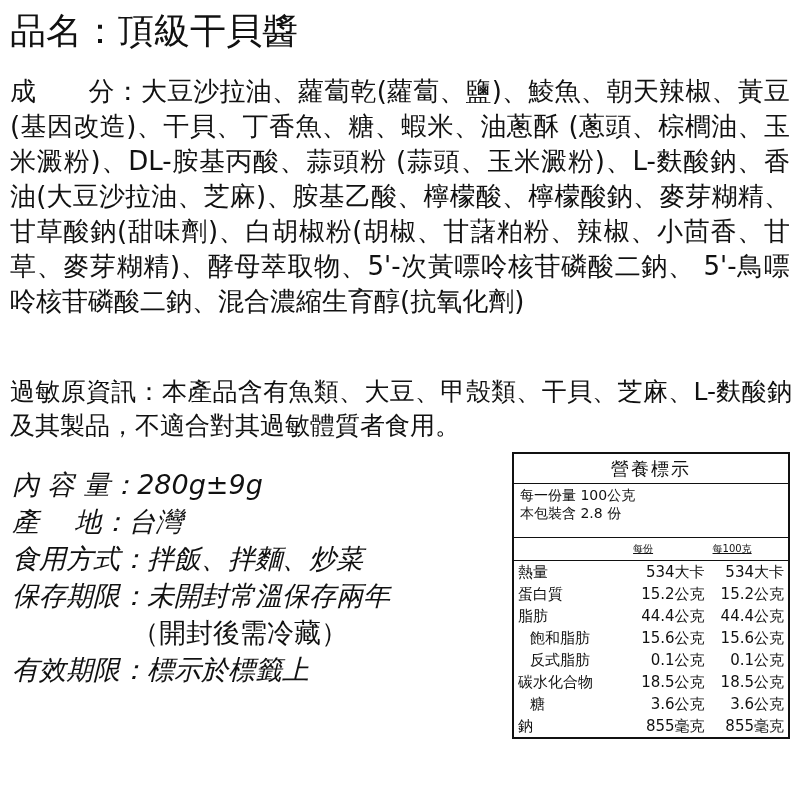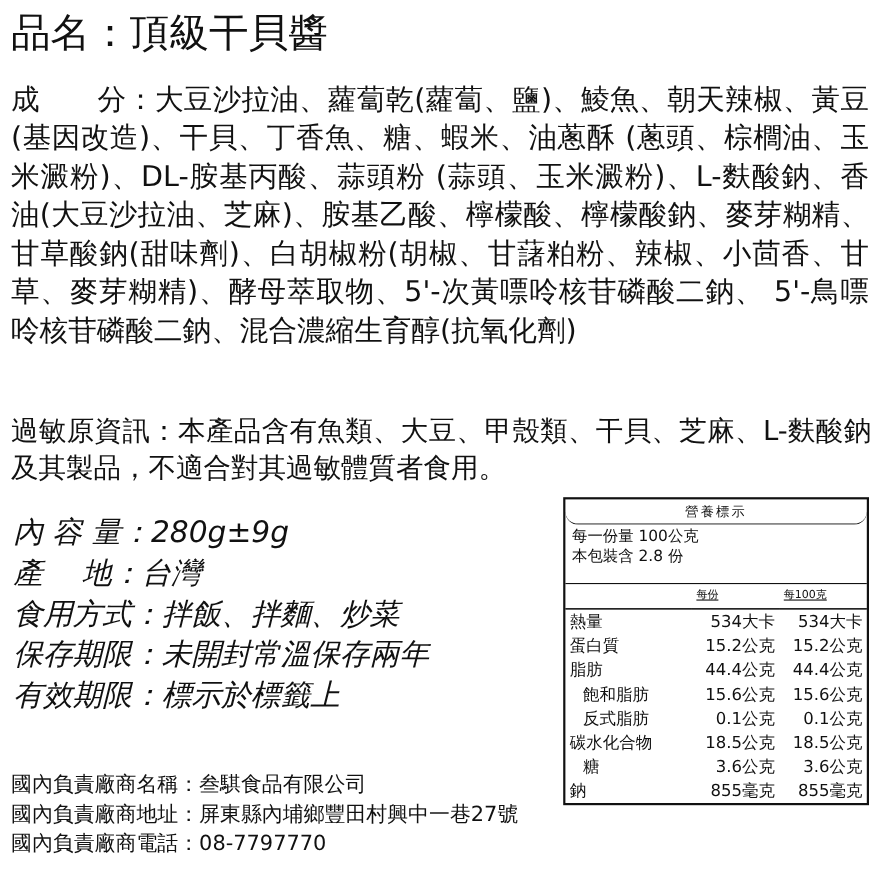--- a/index.html
+++ b/index.html
@@ -88,25 +88,24 @@
     left: 512px;
     top: 452px;
     width: 278px;
     border: 2px solid #111;
     background: #fff;
     font-size: 15px;
     box-sizing: border-box;
   }
   .nutrition .title {
     text-align: center;
-    font-size: 12px;
+    font-size: 18px;
     padding: 3px 0 2px 0;
     border-bottom: 1.5px solid #111;
     letter-spacing: 2px;
-    border-radius: 13px;
   }
   .nutrition .serving {
     padding: 2px 6px 15px 6px;
     border-bottom: 1.5px solid #111;
     font-size: 14px;
     line-height: 18px;
   }
   .nutrition table {
     width: 100%;
     border-collapse: collapse;
@@ -147,28 +146,24 @@
 
   <div class="ingredients">成　　分：大豆沙拉油、蘿蔔乾(蘿蔔、鹽)、鯪魚、朝天辣椒、黃豆(基因改造)、干貝、丁香魚、糖、蝦米、油蔥酥 (蔥頭、棕櫚油、玉米澱粉)、DL-胺基丙酸、蒜頭粉 (蒜頭、玉米澱粉)、L-麩酸鈉、香油(大豆沙拉油、芝麻)、胺基乙酸、檸檬酸、檸檬酸鈉、麥芽糊精、甘草酸鈉(甜味劑)、白胡椒粉(胡椒、甘藷粕粉、辣椒、小茴香、甘草、麥芽糊精)、酵母萃取物、5'-次黃嘌呤核苷磷酸二鈉、 5'-鳥嘌呤核苷磷酸二鈉、混合濃縮生育醇(抗氧化劑)</div>
 
   <div class="allergen">過敏原資訊：本產品含有魚類、大豆、甲殼類、干貝、芝麻、L-麩酸鈉及其製品，不適合對其過敏體質者食用。</div>
 
   <div class="spec-block">
     <span class="spec-row">內 容 量：280g±9g</span>
     <span class="spec-row">產　 地：台灣</span>
     <span class="spec-row">食用方式：拌飯、拌麵、炒菜</span>
     <span class="spec-row">保存期限：未開封常溫保存兩年</span>
+    <span class="spec-indent">（開封後需冷藏）</span>
     <span class="spec-row">有效期限：標示於標籤上</span>
   </div>
 
-  <div class="company-block">
-    <div class="company-row">國內負責廠商名稱：叁騏食品有限公司</div>
-    <div class="company-row">國內負責廠商地址：屏東縣內埔鄉豐田村興中一巷27號</div>
-    <div class="company-row">國內負責廠商電話：08-7797770</div>
-  </div>
 
   <div class="nutrition">
     <div class="title">營養標示</div>
     <div class="serving">
       <div>每一份量 100公克</div>
       <div>本包裝含 2.8 份</div>
     </div>
     <table>
       <thead>
         <tr>

